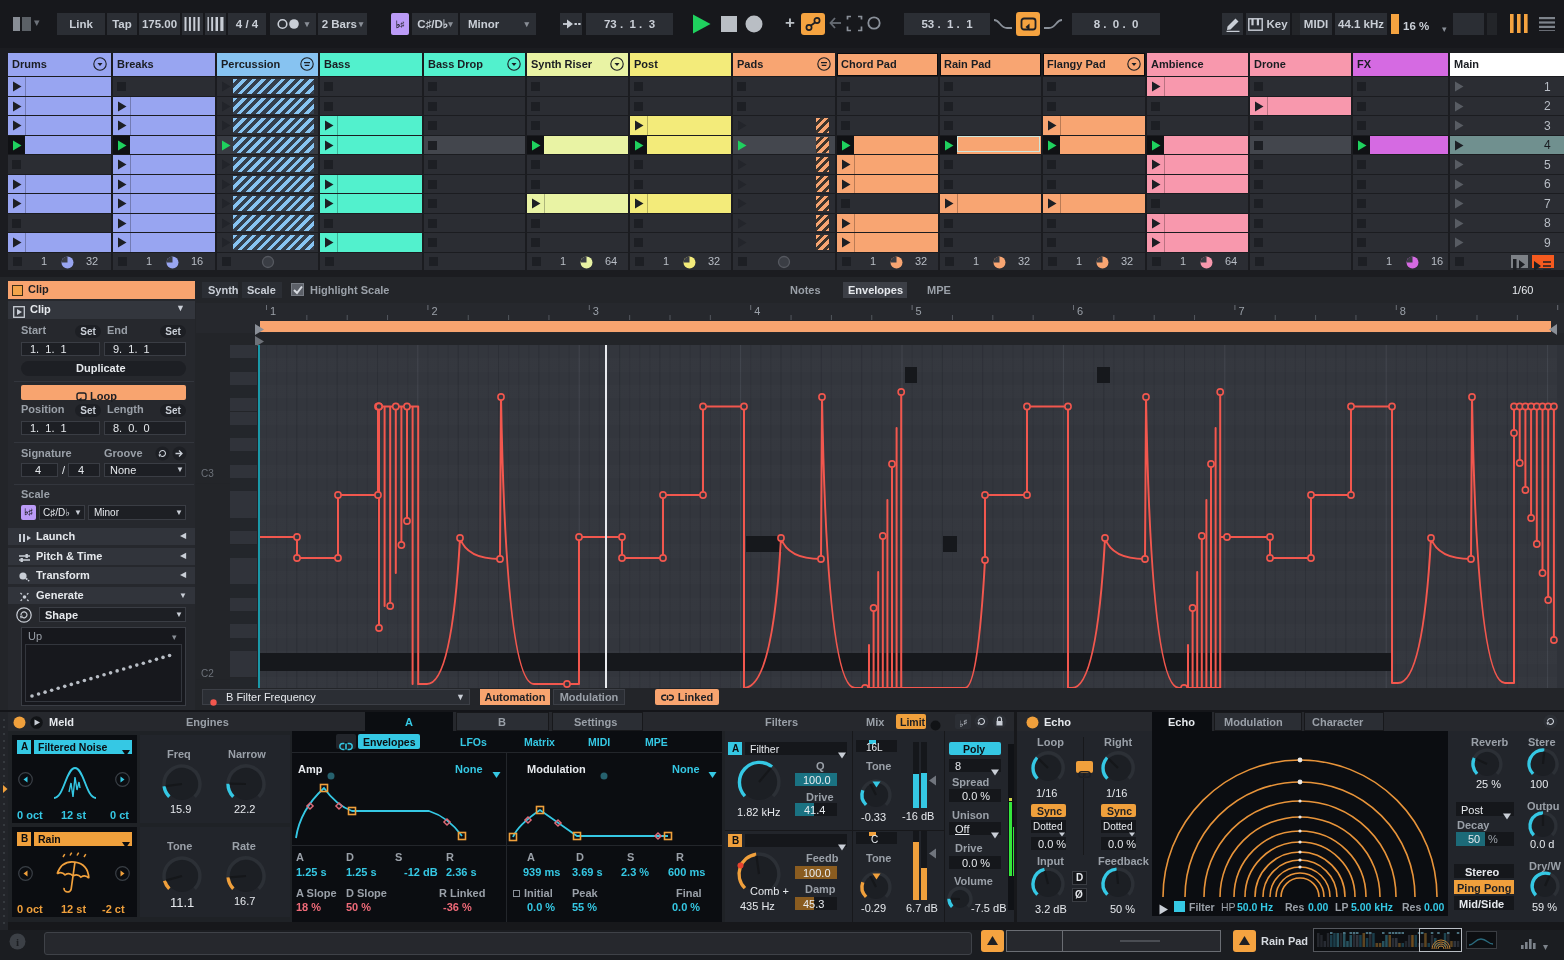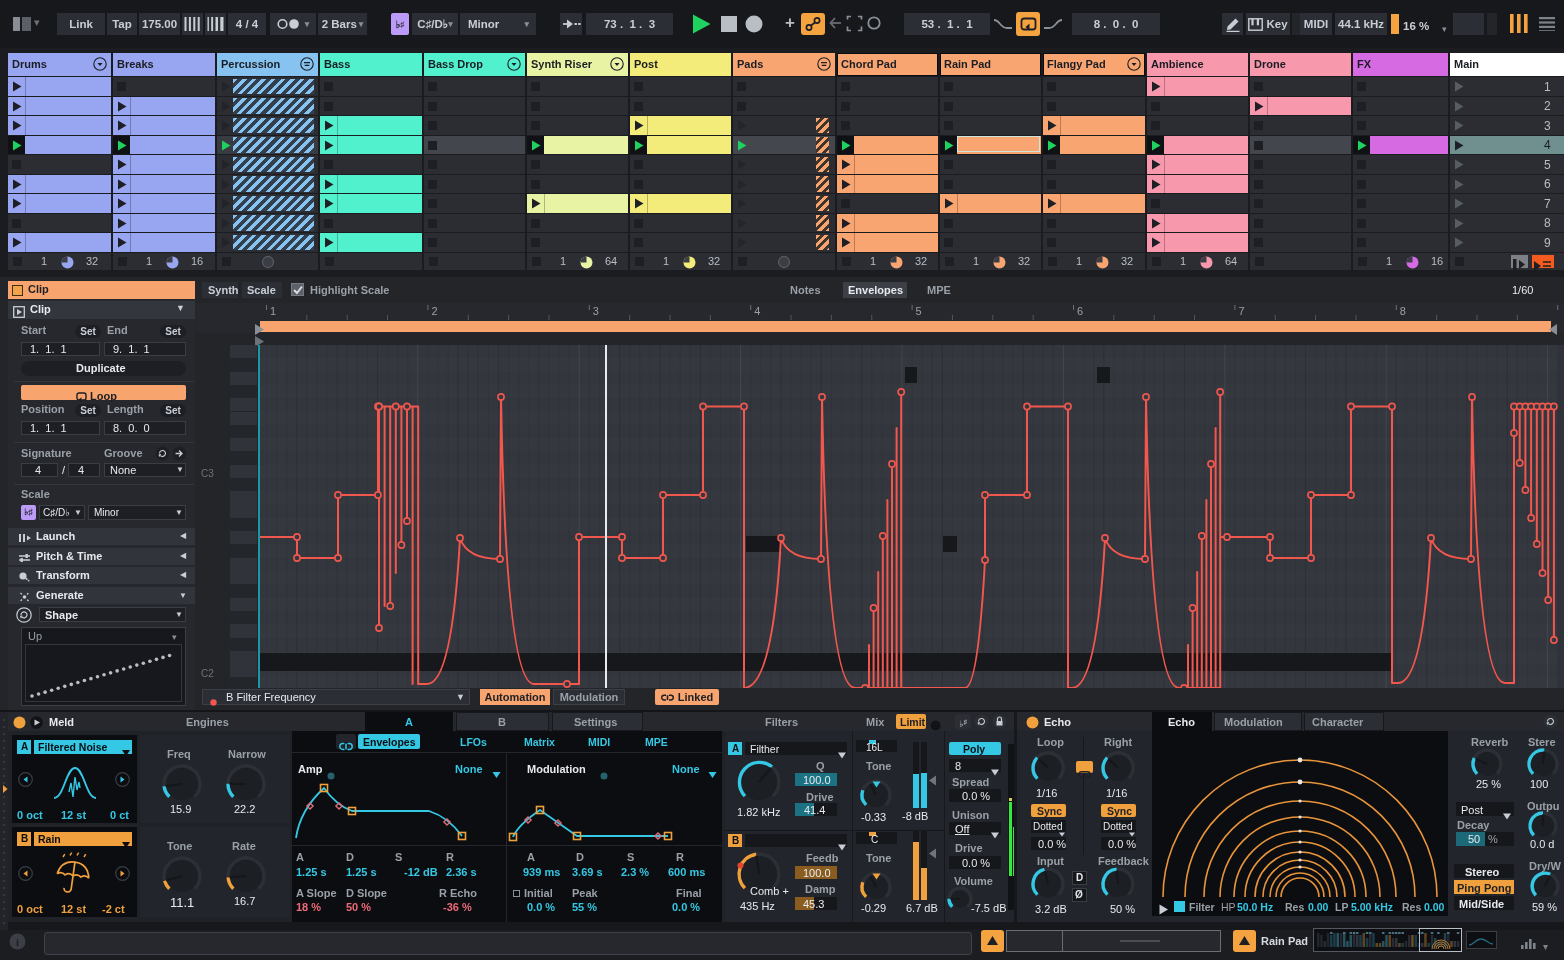--- a/index.html
+++ b/index.html
@@ -1434,21 +1434,21 @@
     <div style="position:absolute;left:296px;top:851px;font-size:11px;font-weight:bold;color:#9aa0a8;">A</div>
     <div style="position:absolute;left:346px;top:851px;font-size:11px;font-weight:bold;color:#9aa0a8;">D</div>
     <div style="position:absolute;left:395px;top:851px;font-size:11px;font-weight:bold;color:#9aa0a8;">S</div>
     <div style="position:absolute;left:446px;top:851px;font-size:11px;font-weight:bold;color:#9aa0a8;">R</div>
     <div style="position:absolute;left:296px;top:866px;font-size:11px;font-weight:bold;color:#35c8e4;">1.25 s</div>
     <div style="position:absolute;left:346px;top:866px;font-size:11px;font-weight:bold;color:#35c8e4;">1.25 s</div>
     <div style="position:absolute;left:404px;top:866px;font-size:11px;font-weight:bold;color:#35c8e4;">-12 dB</div>
     <div style="position:absolute;left:446px;top:866px;font-size:11px;font-weight:bold;color:#35c8e4;">2.36 s</div>
     <div style="position:absolute;left:296px;top:887px;font-size:11px;font-weight:bold;color:#9aa0a8;">A Slope</div>
     <div style="position:absolute;left:346px;top:887px;font-size:11px;font-weight:bold;color:#9aa0a8;">D Slope</div>
-    <div style="position:absolute;left:439px;top:887px;font-size:11px;font-weight:bold;color:#9aa0a8;">R Echo</div>
+    <div style="position:absolute;left:439px;top:887px;font-size:11px;font-weight:bold;color:#9aa0a8;">R Linked</div>
     <div style="position:absolute;left:296px;top:901px;font-size:11px;font-weight:bold;color:#ef6a78;">18 %</div>
     <div style="position:absolute;left:346px;top:901px;font-size:11px;font-weight:bold;color:#ef6a78;">50 %</div>
     <div style="position:absolute;left:443px;top:901px;font-size:11px;font-weight:bold;color:#ef6a78;">-36 %</div>
     <div style="position:absolute;left:527px;top:851px;font-size:11px;font-weight:bold;color:#9aa0a8;">A</div>
     <div style="position:absolute;left:576px;top:851px;font-size:11px;font-weight:bold;color:#9aa0a8;">D</div>
     <div style="position:absolute;left:627px;top:851px;font-size:11px;font-weight:bold;color:#9aa0a8;">S</div>
     <div style="position:absolute;left:676px;top:851px;font-size:11px;font-weight:bold;color:#9aa0a8;">R</div>
     <div style="position:absolute;left:523px;top:866px;font-size:11px;font-weight:bold;color:#35c8e4;">939 ms</div>
     <div style="position:absolute;left:572px;top:866px;font-size:11px;font-weight:bold;color:#35c8e4;">3.69 s</div>
     <div style="position:absolute;left:621px;top:866px;font-size:11px;font-weight:bold;color:#35c8e4;">2.3 %</div>
@@ -1520,21 +1520,21 @@
     <div style="position:absolute;left:795px;top:897px;width:19px;height:13px;background:#8a5c20;"></div>
     <div style="position:absolute;left:803px;top:898px;font-size:11px;color:#e8ecf0;">45.3</div>
     <div style="position:absolute;left:856px;top:740px;width:41px;height:12px;background:#15171b;"></div>
     <div style="position:absolute;left:869px;top:740px;width:7px;height:4px;background:#35c8e4;"></div>
     <div style="position:absolute;left:866px;top:742px;font-size:10px;color:#e8ecf0;">16L</div>
     <div style="position:absolute;left:866px;top:760px;font-size:11px;font-weight:bold;color:#9aa0a8;">Tone</div>
     <div style="position:absolute;left:872px;top:774px;"><svg width="9" height="7" viewBox="0 0 9 7">
         <path d="M0.5 0.5 L8.5 0.5 L4.5 6.5 z" fill="#35c8e4"></path>
       </svg></div>
     <div style="position:absolute;left:861px;top:811px;font-size:11px;color:#e6e9ed;">-0.33</div>
-    <div style="position:absolute;left:902px;top:810px;font-size:11px;color:#e6e9ed;">-8 dB</div>
+    <div style="position:absolute;left:902px;top:810px;font-size:11px;color:#e6e9ed;">-16 dB</div>
     <div style="position:absolute;left:913px;top:742px;width:6px;height:66px;background:#15171b;"></div>
     <div style="position:absolute;left:921px;top:742px;width:6px;height:66px;background:#15171b;"></div>
     <div style="position:absolute;left:913px;top:774px;width:6px;height:34px;background:#35c8e4;"></div>
     <div style="position:absolute;left:921px;top:773px;width:6px;height:35px;background:#35c8e4;"></div>
     <div style="position:absolute;left:928px;top:772px;"><svg width="9" height="11" viewBox="0 0 9 11">
         <path d="M8 0.5 L1 5.5 L8 10.5 z" fill="#70757d"></path>
       </svg></div>
     <div style="position:absolute;left:856px;top:832px;width:41px;height:12px;background:#15171b;"></div>
     <div style="position:absolute;left:869px;top:832px;width:7px;height:4px;background:#f0a03c;"></div>
     <div style="position:absolute;left:871px;top:834px;font-size:10px;color:#e8ecf0;">C</div>

